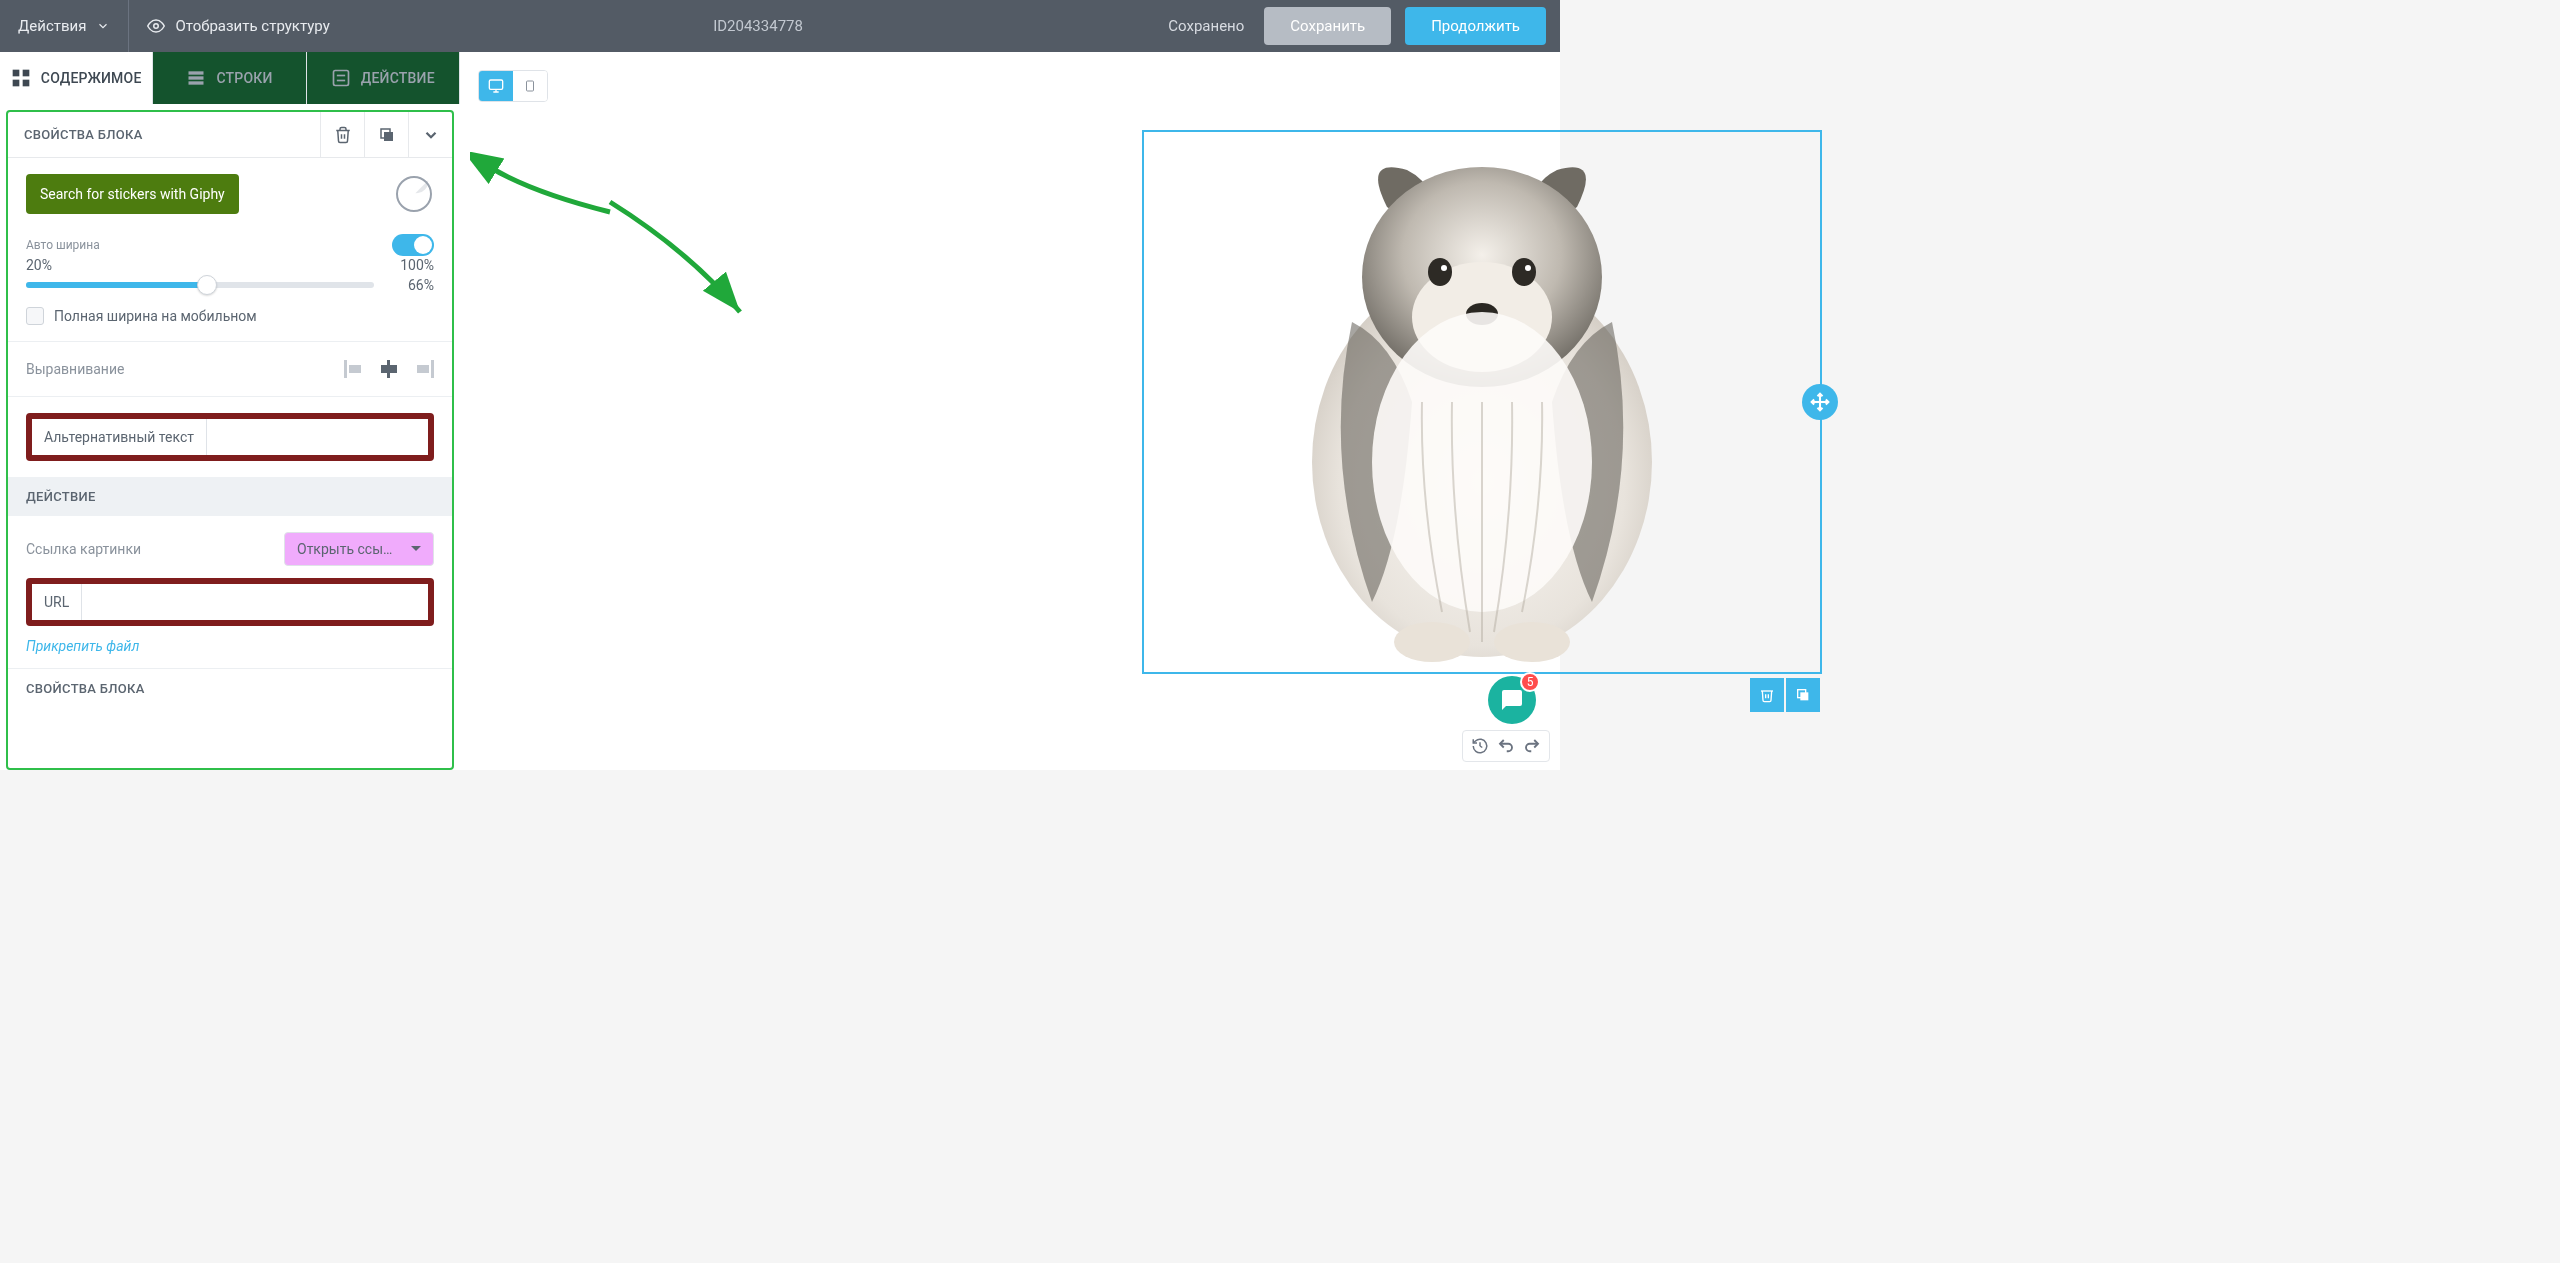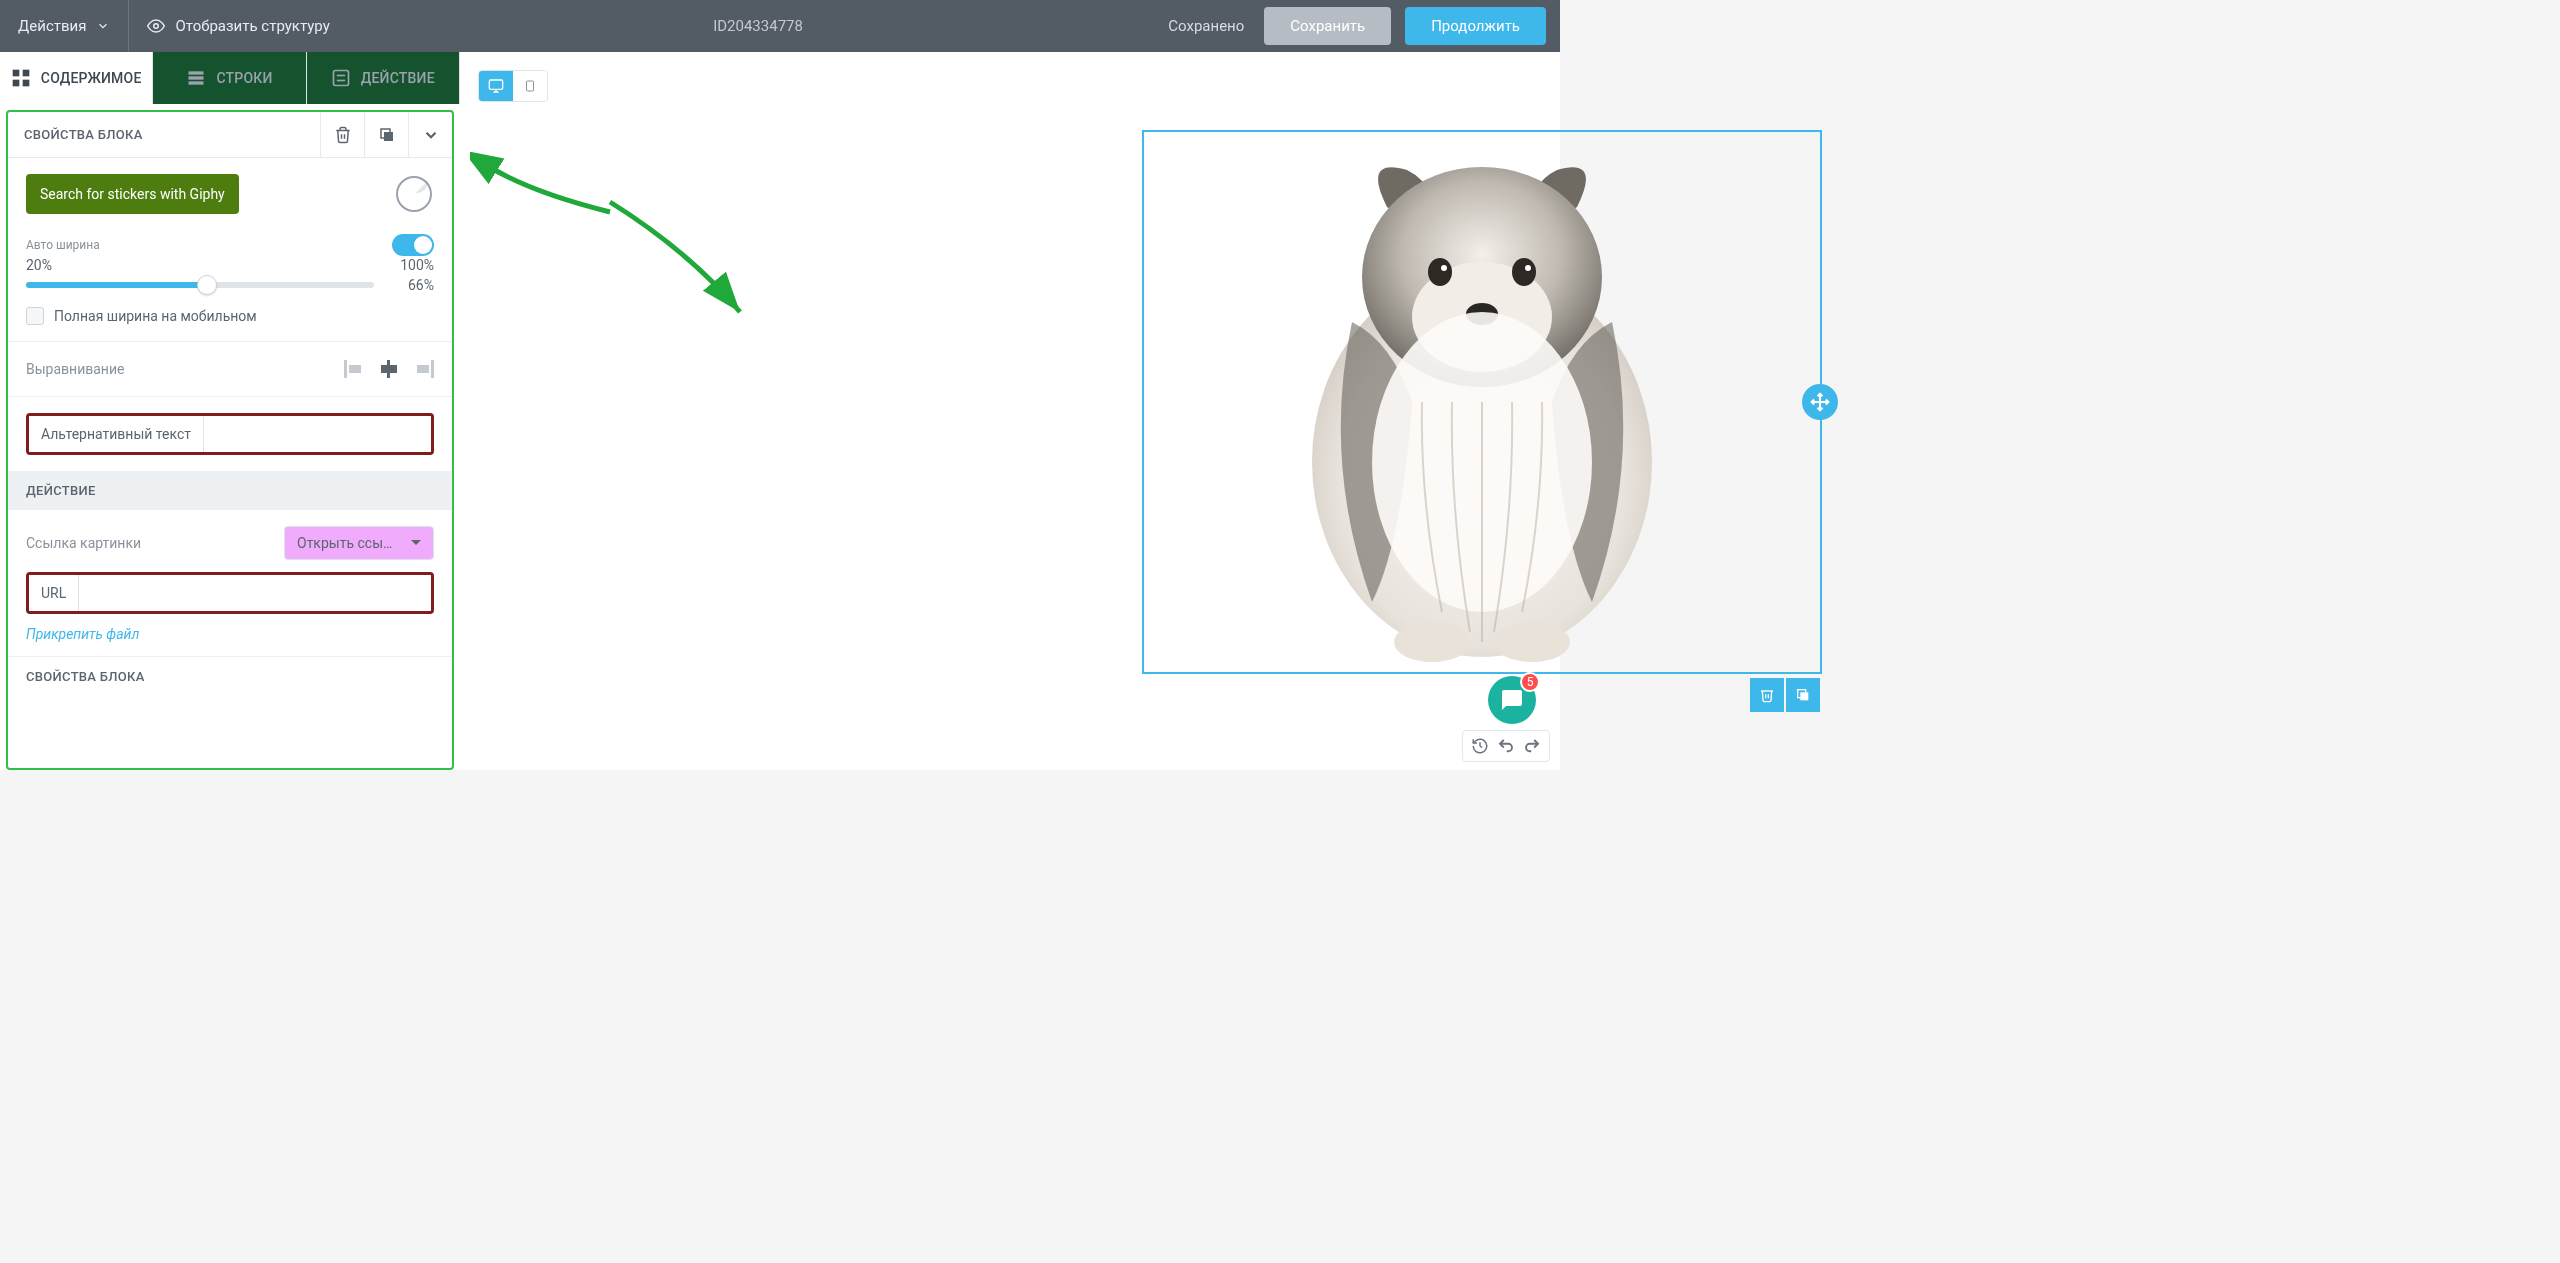--- a/index.html
+++ b/index.html
@@ -55,21 +55,21 @@
   .checkbox { width: 18px; height: 18px; border: 1px solid #cfd4da; border-radius: 3px; background: #f6f7f9; }
   
   .divider { height: 1px; background: #eceff2; margin: 0; }
   
   .align-row { display: flex; justify-content: space-between; align-items: center; padding: 18px; }
   .align-label { font-size: 14px; color: #8a929c; }
   .align-btns { display: flex; gap: 12px; }
   .align-btn { width: 22px; height: 18px; cursor: pointer; position: relative; color: #c5cad1; }
   .align-btn.active { color: #5b6570; }
   
-  .input-group { display: flex; border: 3px solid #7f1d1d; border-radius: 4px; overflow: hidden; }
+  .input-group { display: flex; border: 6px solid #7f1d1d; border-radius: 4px; overflow: hidden; }
   .input-group-label { padding: 10px 12px; font-size: 14px; color: #5b6570; border-right: 1px solid #dfe3e8; background: #fff; }
   .input-group input { flex: 1; border: none; padding: 10px 12px; font-size: 14px; outline: none; }
   
   .section-title { background: #eef1f4; padding: 12px 18px; font-size: 13px; color: #5b6570; font-weight: 500; letter-spacing: 0.3px; }
   
   .link-row { display: flex; justify-content: space-between; align-items: center; padding: 16px 18px 8px; }
   .link-label { font-size: 14px; color: #8a929c; }
   .select { border: 1px solid #dfe3e8; border-radius: 4px; padding: 8px 36px 8px 12px; font-size: 14px; color: #5b6570; background: #f0abfc; cursor: pointer; position: relative; min-width: 150px; }
   .select::after { content: ""; position: absolute; right: 12px; top: 50%; transform: translateY(-30%); border: 5px solid transparent; border-top-color: #5b6570; }
   

